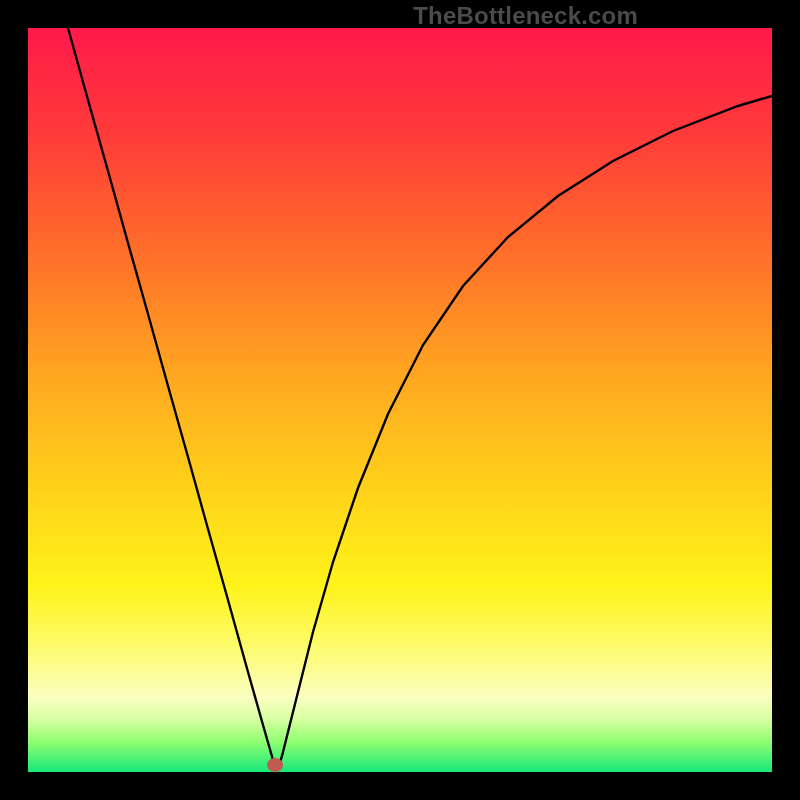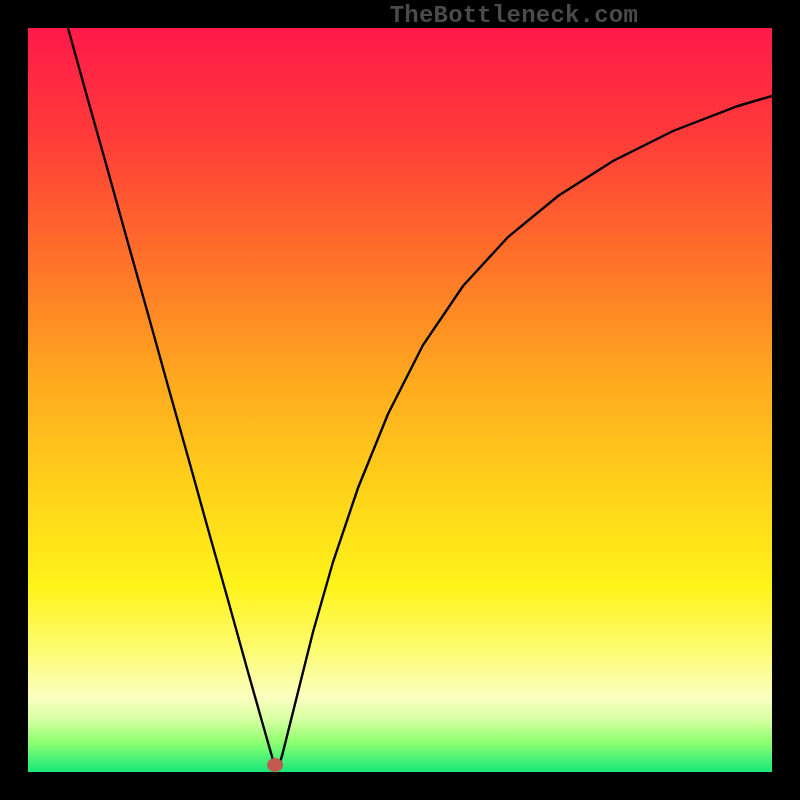--- a/index.html
+++ b/index.html
@@ -9,21 +9,20 @@
     height: 800px;
     background: #000;
     font-family: Arial, Helvetica, sans-serif;
     overflow: hidden;
   }
   .frame {
     position: relative;
     width: 652px;
     height: 800px;
     background: #000;
-    font-family: Liberation Mono, monospace;
   }
   .watermark {
     position: absolute;
     top: 2px;
     right: 14px;
     color: #4b4b4b;
     font-size: 24px;
     font-weight: 600;
     letter-spacing: 0.2px;
     user-select: none;

